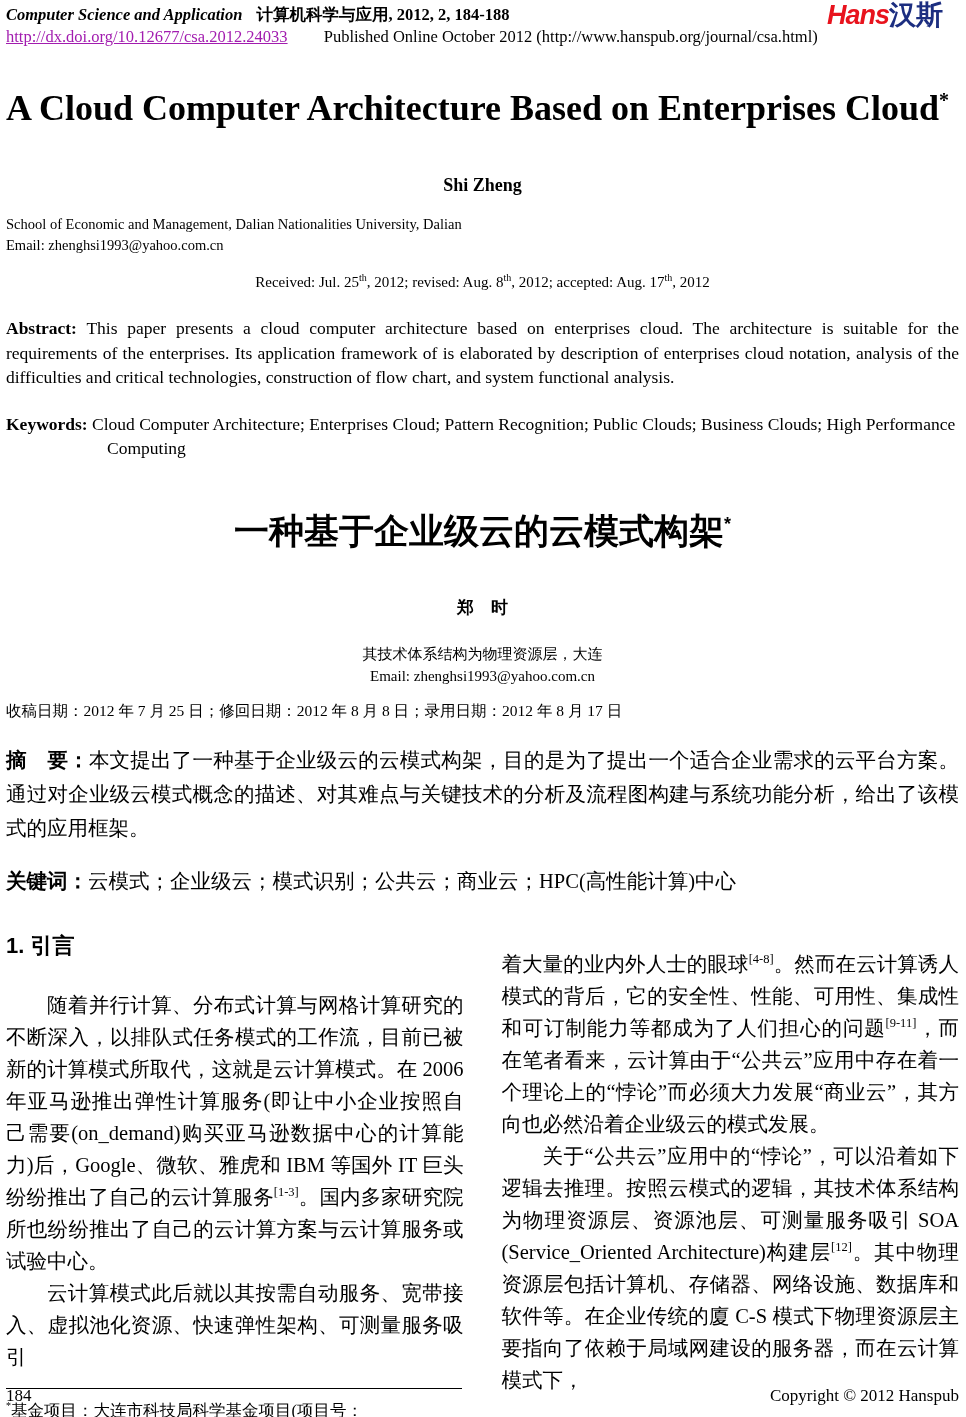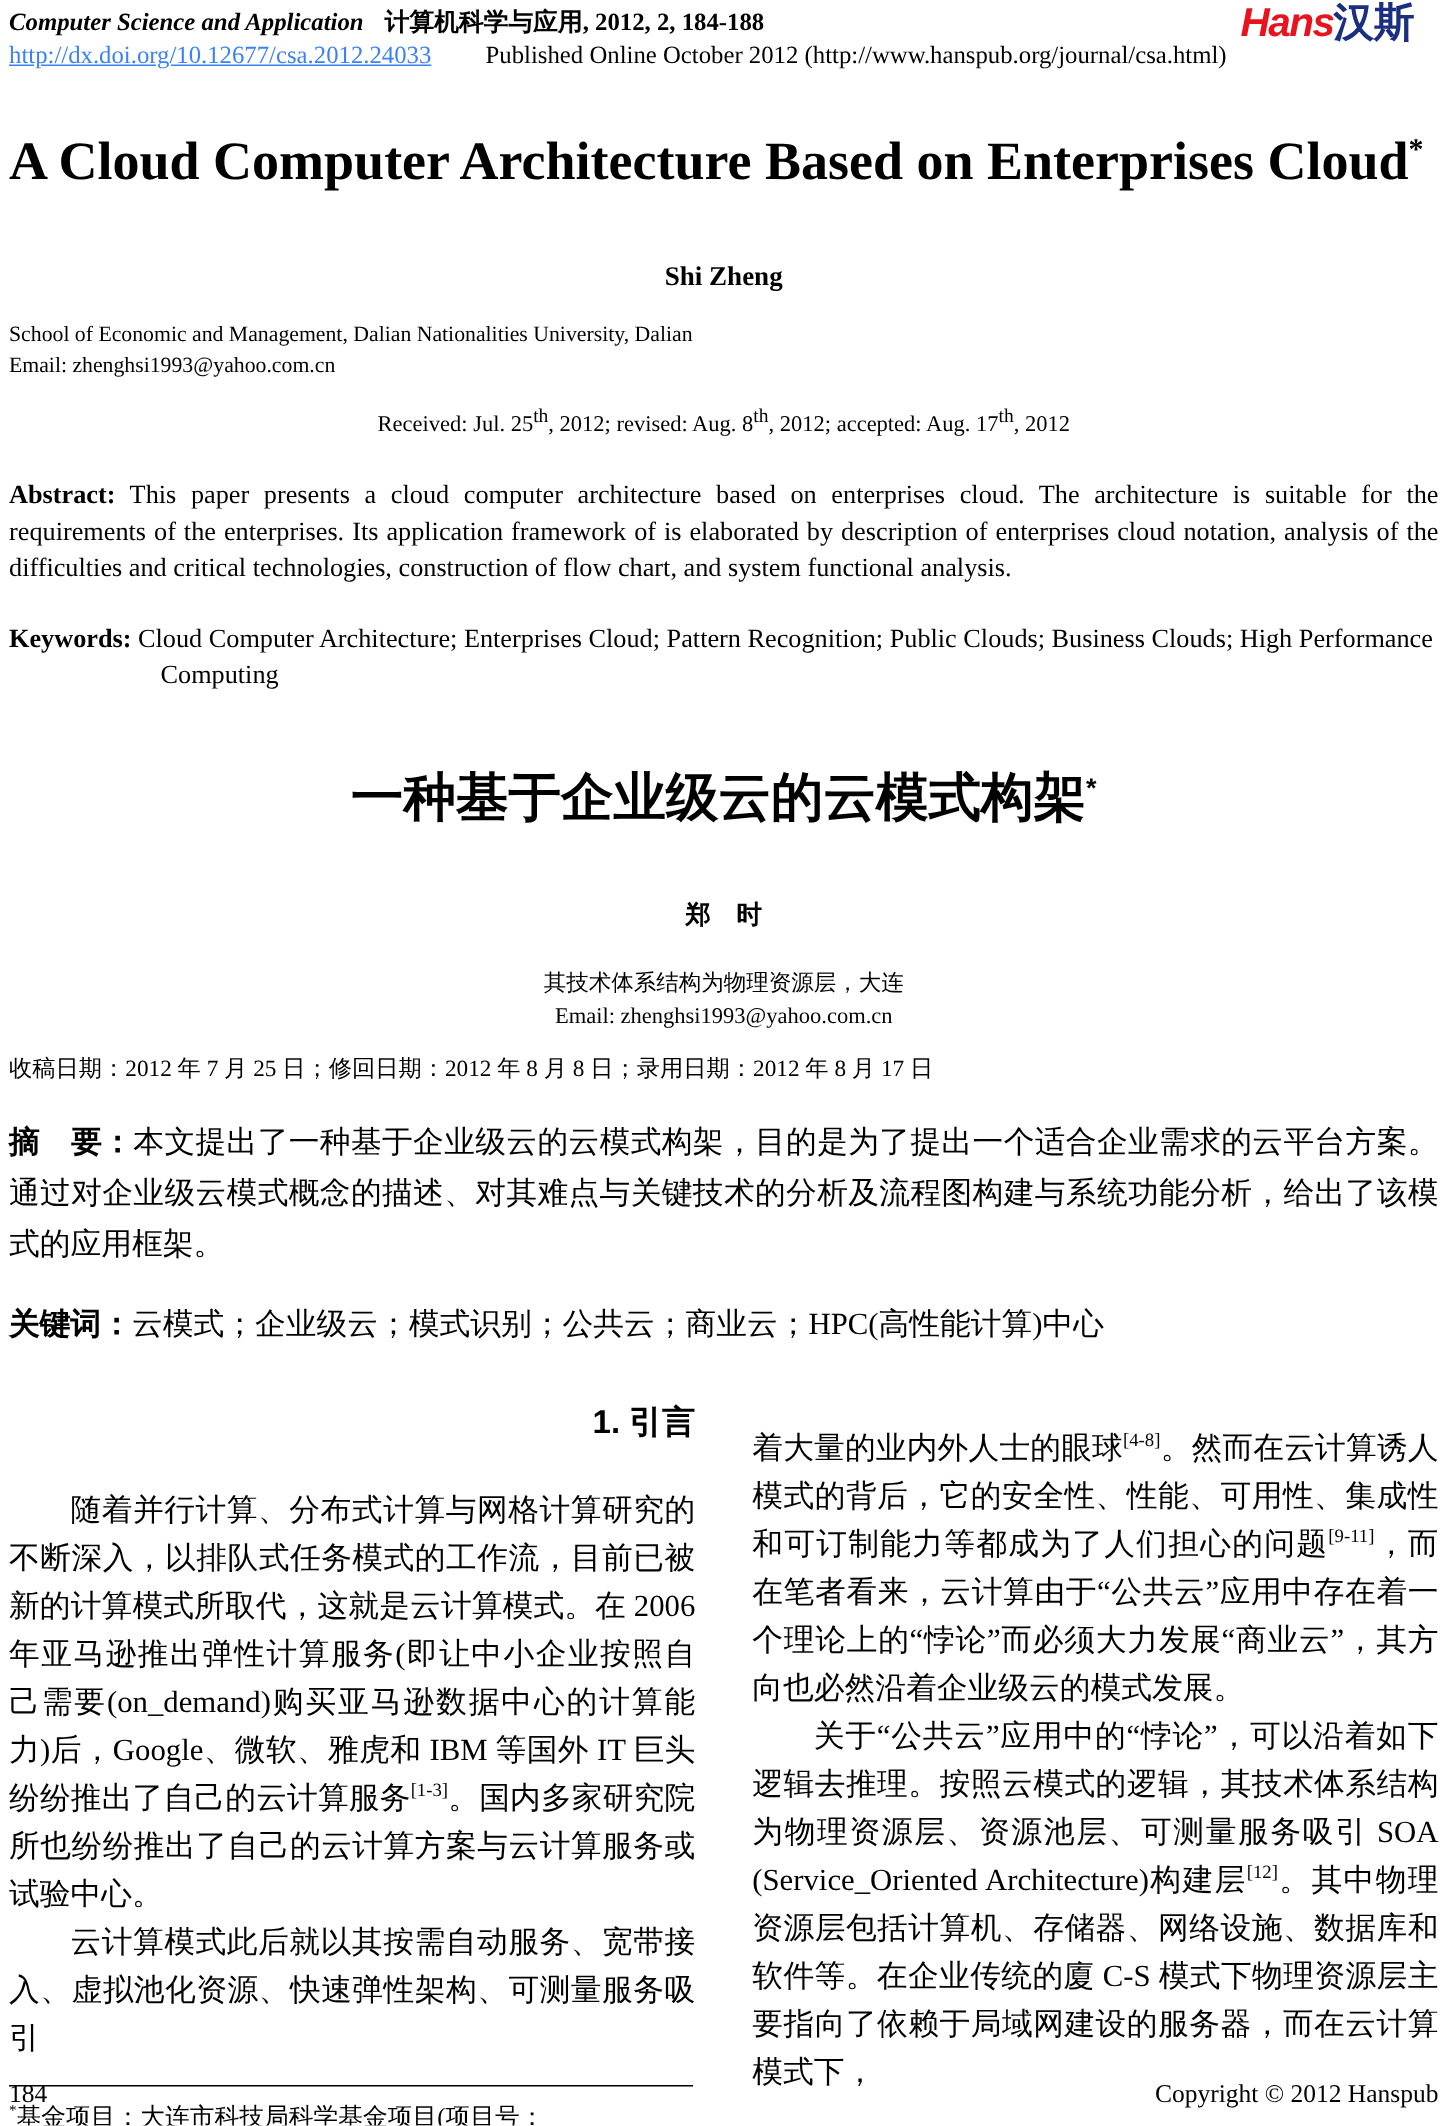--- a/index.html
+++ b/index.html
@@ -8,35 +8,35 @@
     background:#ffffff; color:#000;
     font-family:"Liberation Serif","DejaVu Serif",serif;
     overflow:hidden;
   }
   .page { padding:4px 7px 0 6px; }
 
   
   .jheader { position:relative; font-size:16.5px; line-height:21.5px; }
   .jtitle-en { font-weight:bold; font-style:italic; }
   .jtitle-zh { font-weight:bold; margin-left:10px; }
-  .doi { color:#3b82f6; text-decoration:underline; }
+  .doi { color:#a21caf; text-decoration:underline; }
   .pub { margin-left:32px; }
   .hans-logo { position:absolute; right:16px; top:-2px;
     font-family:"Liberation Sans","DejaVu Sans",sans-serif;
     font-size:27px; font-weight:bold; line-height:27px; white-space:nowrap; }
   .hans-en { color:#e8131d; font-style:italic; letter-spacing:-1px; }
   .hans-zh { color:#1c2e80; }
 
   
   .title-en { margin:31px 0 0; text-align:left; font-size:36px; line-height:44px; font-weight:bold; }
   .title-en sup { font-size:20px; }
   .author-en { margin-top:44px; text-align:center; font-size:18px; font-weight:bold; line-height:22px; }
   .affil-en  { margin-top:18px; text-align:left; font-size:14.5px; line-height:21px; }
   .received-en { margin-top:12px; text-align:center; font-size:15px; line-height:20px; }
-  sup.small { font-size:13px; }
+  sup.small { font-size:10px; }
   .abstract-en { margin-top:24px; font-size:17.5px; line-height:24.5px; text-align:justify; }
   .label-b { font-weight:bold; }
   .keywords-en { margin-top:22px; font-size:17.5px; line-height:24.5px;
     padding-left:101px; text-indent:-101px; }
 
   
   .title-zh { margin-top:42px; text-align:center;
     font-family:"Liberation Sans","DejaVu Sans",sans-serif;
     font-size:35px; font-weight:bold; line-height:42px; }
   .title-zh sup { font-size:18px; }
@@ -46,21 +46,21 @@
   .abstract-zh { margin-top:22px; font-size:20.5px; line-height:34px; text-align:justify; }
   .zh-label { font-weight:bold; font-family:"Liberation Sans","DejaVu Sans",sans-serif; }
   .keywords-zh { margin-top:16px; font-size:20.5px; line-height:30px; }
 
   
   .columns { margin-top:36px; display:flex; gap:38px; }
   .col { flex:1 1 0; font-size:20.5px; line-height:32px; text-align:justify; }
   .col-right { padding-top:16px; }
   .sec-h { margin:0 0 30px 0;
     font-family:"Liberation Sans","DejaVu Sans",sans-serif;
-    font-size:22px; font-weight:bold; line-height:27px; text-align:right; }
+    font-size:22px; font-weight:bold; line-height:27px; text-align:left; }
   .col p { margin:0; }
   .indent { text-indent:2em; }
   sup.ref { font-size:12.5px; line-height:0; }
 
   
   .footnote { margin-top:15px; width:456px; border-top:1.5px solid #000;
     padding-top:5px; font-size:16.5px; line-height:24px; text-align:left; text-indent:0; }
   .footnote sup { font-size:10px; }
 
   

